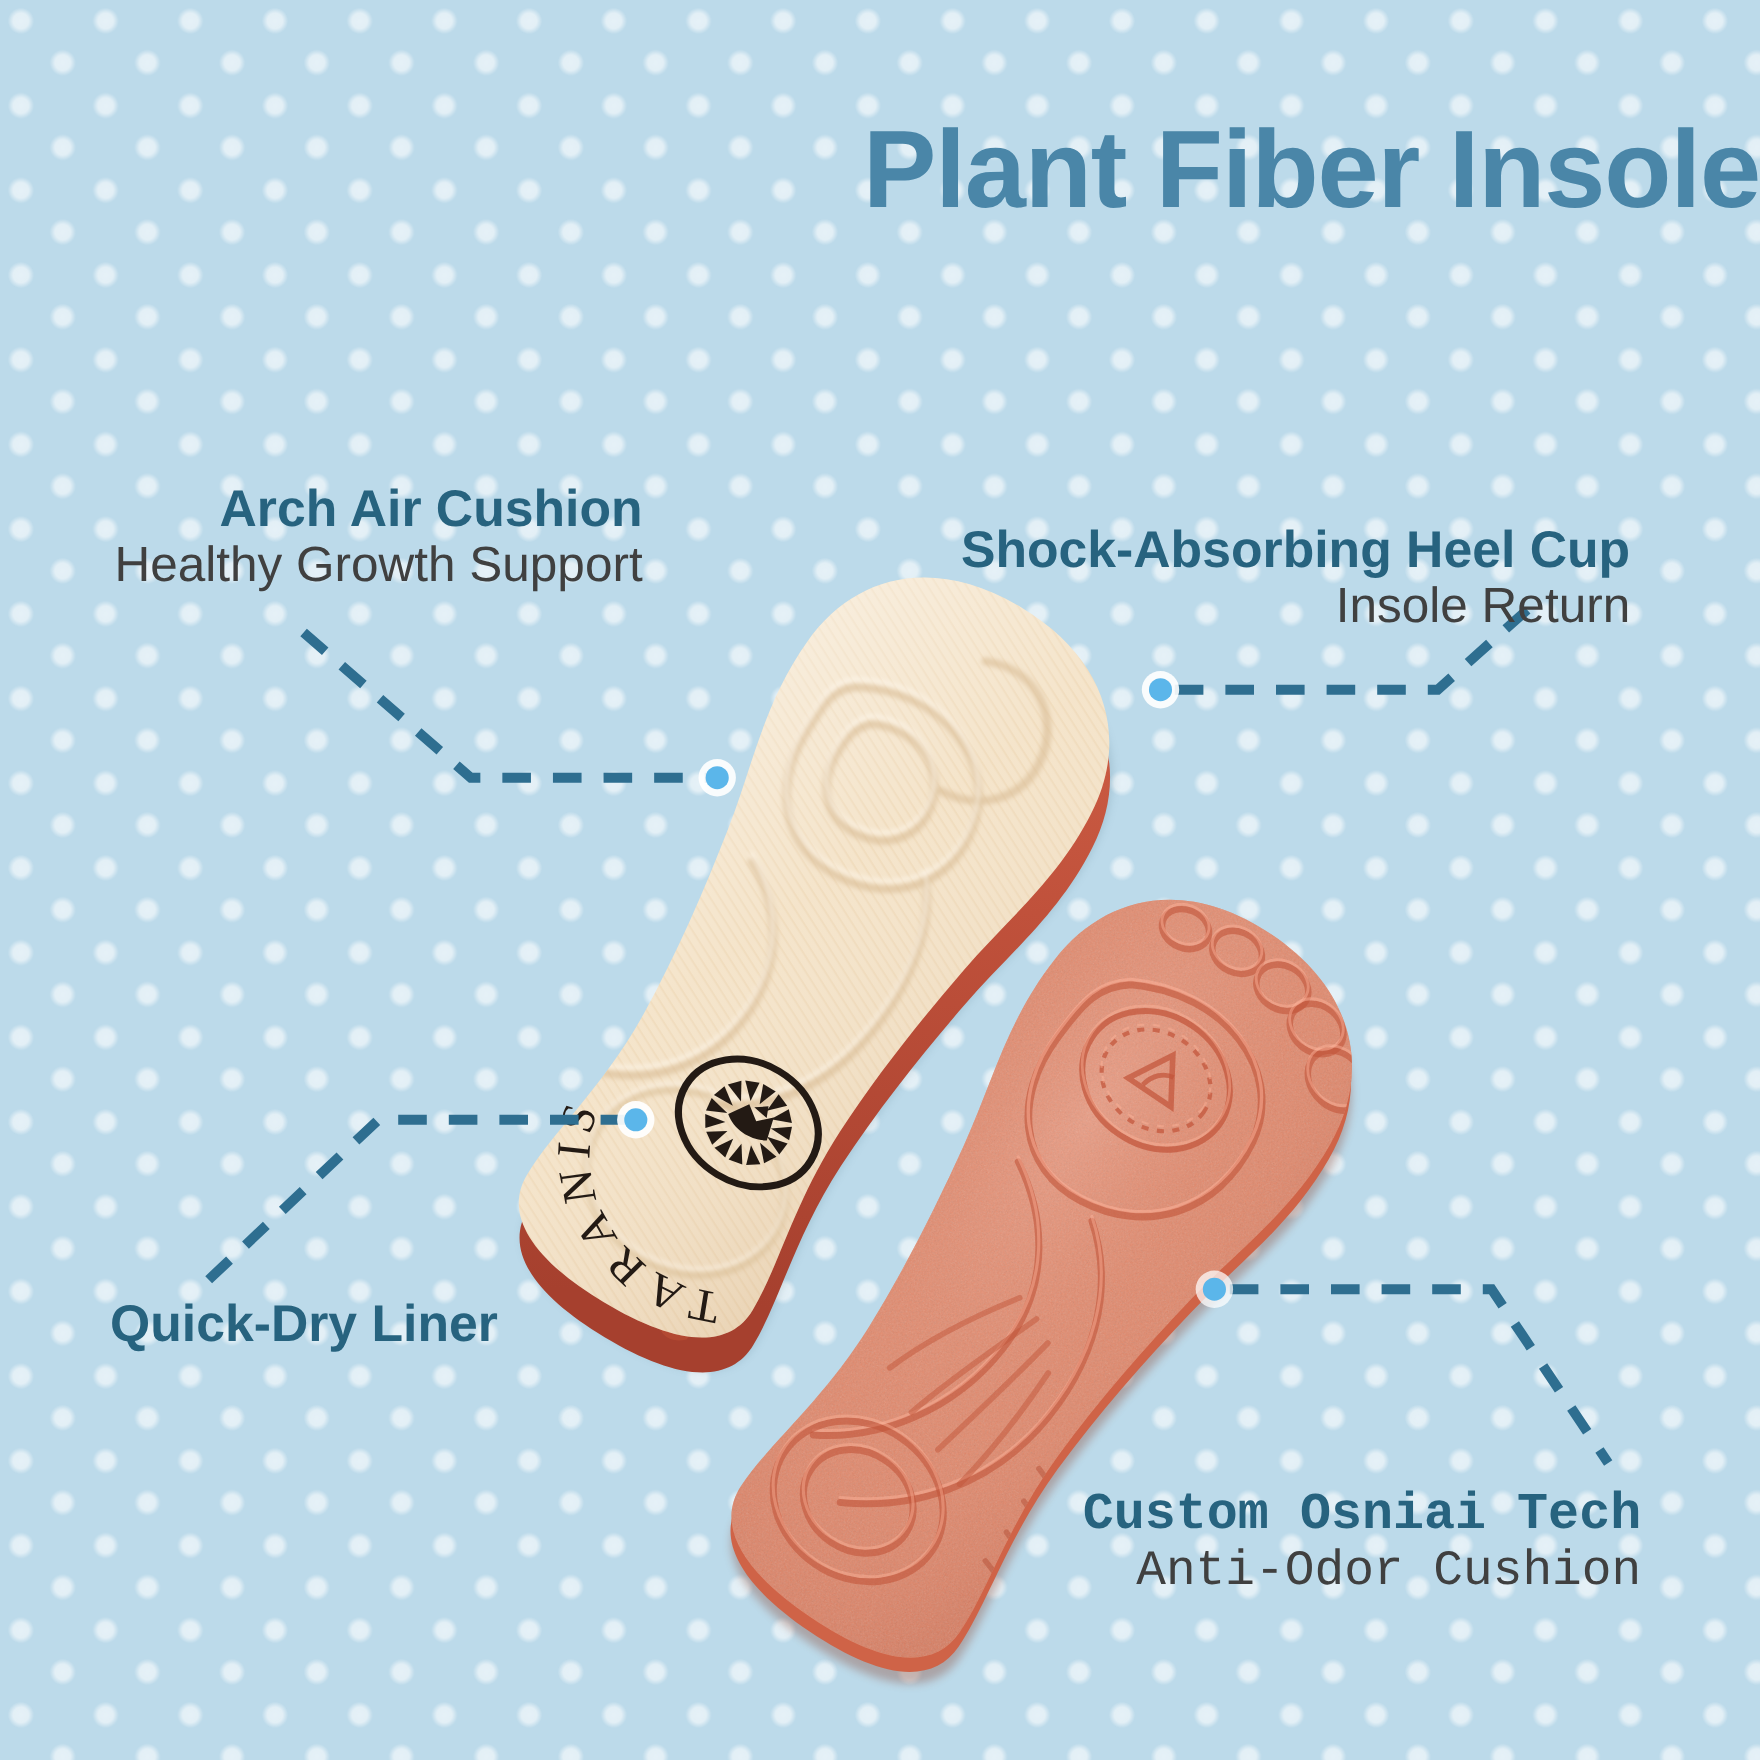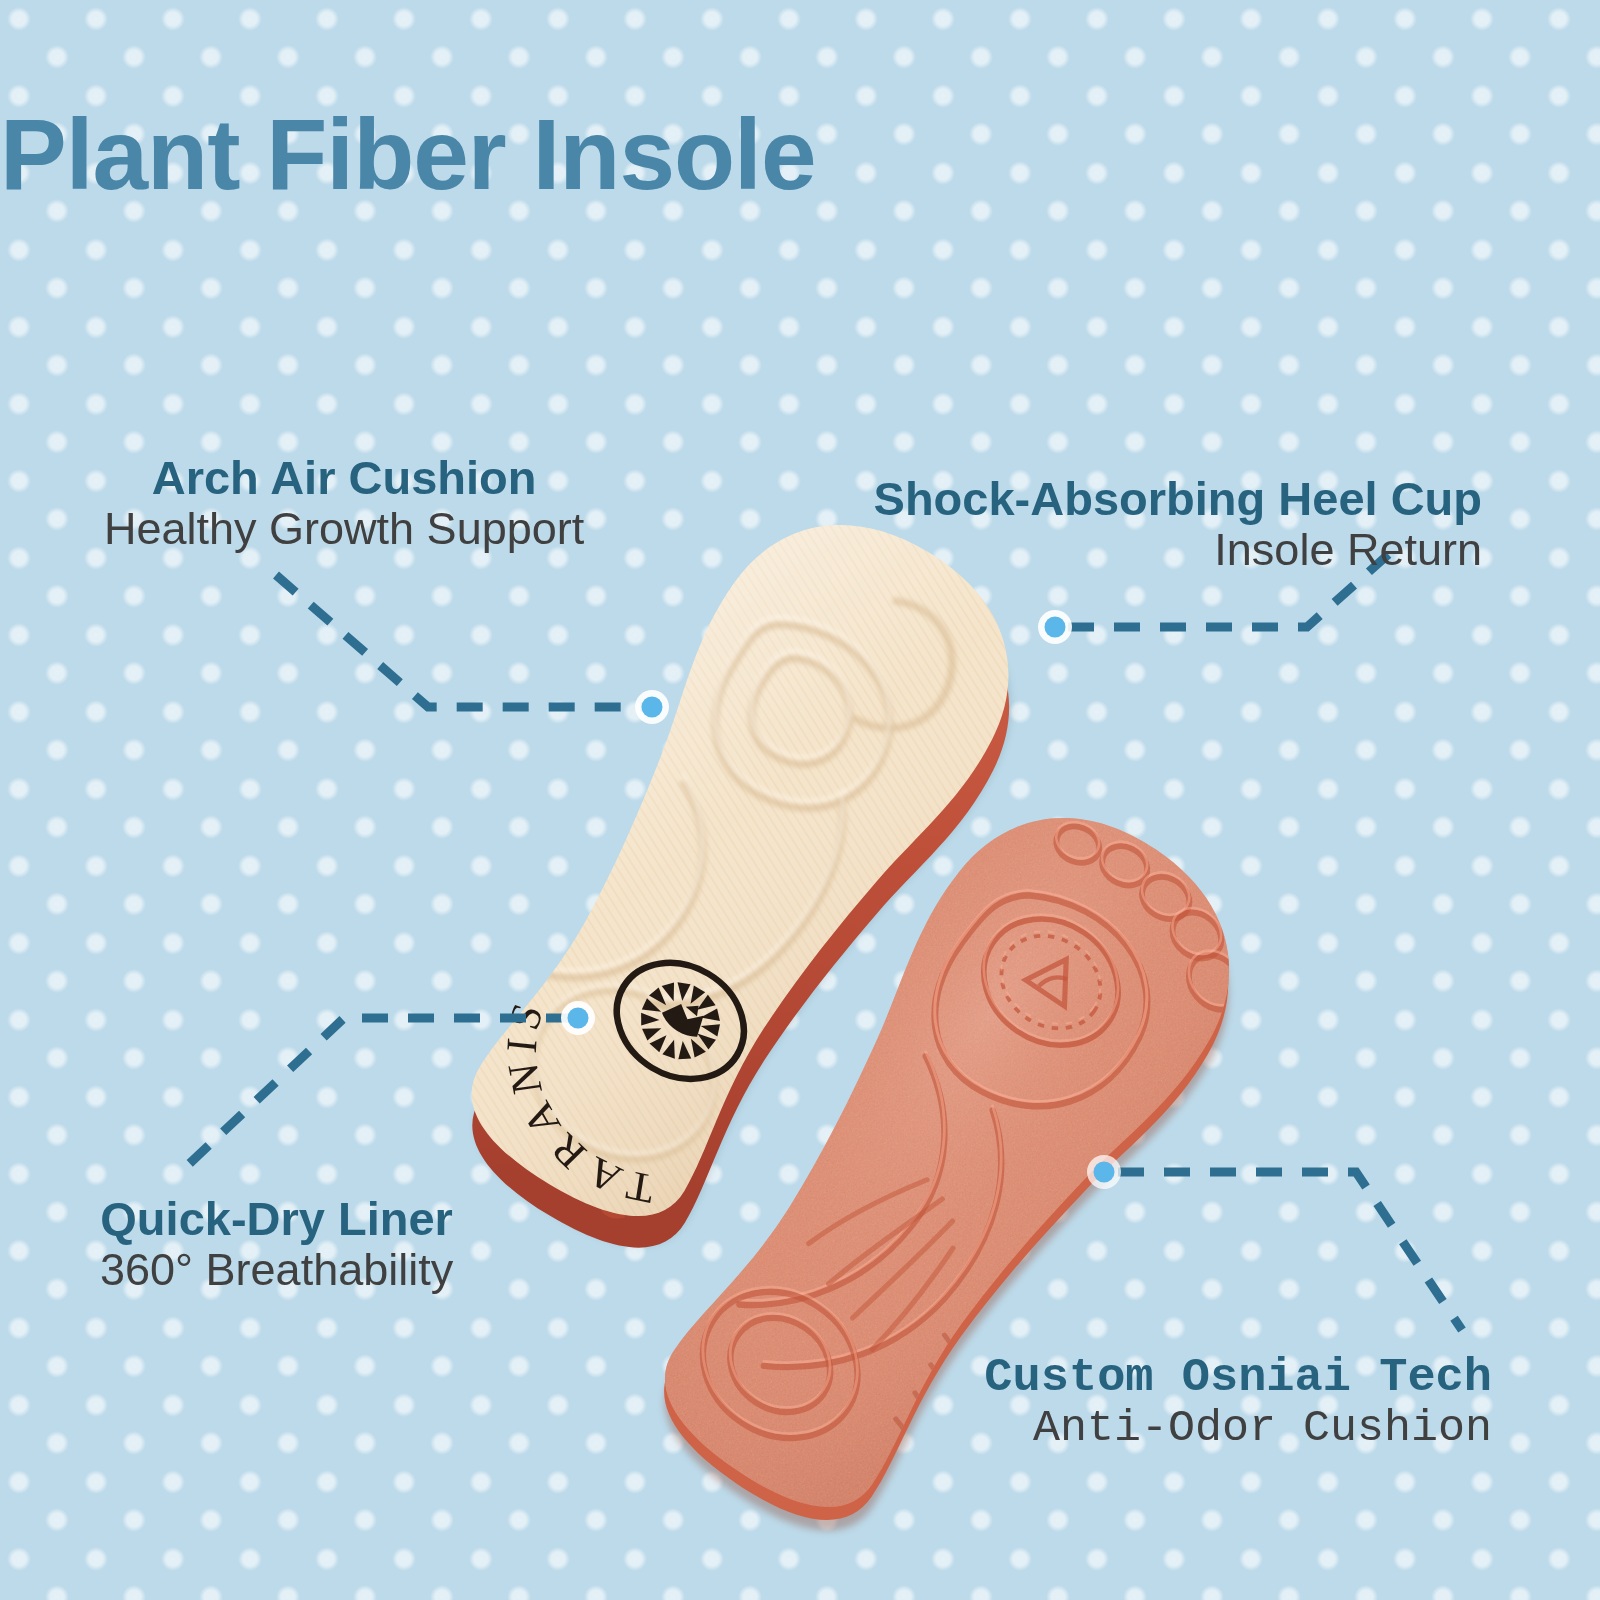--- a/index.html
+++ b/index.html
@@ -23,21 +23,21 @@
       radial-gradient(circle at 57px 57px, rgba(255,255,255,0.62) 0px, rgba(255,255,255,0.58) 7px, rgba(255,255,255,0.0) 12px);
     background-size: 77px 77px, 77px 77px;
     background-position: 0 0, 0 0;
   }
 
   
   #title {
     position: absolute;
     left: 0; right: 0;
     top: 104px;
-    text-align: left;
+    text-align: right;
     font-size: 100px;
     line-height: 1.0;
     font-weight: bold;
     color: #4a86a8;
     letter-spacing: -1px;
     white-space: nowrap;
   }
 
   
   #art {
@@ -55,21 +55,21 @@
     color: #27637f;
     white-space: nowrap;
   }
   .callout .sub {
     font-weight: normal;
     font-size: 45px;
     line-height: 1.14;
     color: #404040;
     white-space: nowrap;
   }
-  .callout.align-left  { text-align: center; margin-top: 16px; }
+  .callout.align-left  { text-align: right; }
   .callout.align-right { text-align: right; }
 
   #callout-arch       { left: 104px;  top: 437px; }
   #callout-heel       { right: 118px; top: 430px; margin-top: 44px; }
   #callout-quickdry   { left: 100px;  top: 1178px; }
   #callout-osniai     { right: 108px; top: 1353px; font-family: Liberation Mono, monospace; }
 
   
   #connectors { position: absolute; inset: 0; pointer-events: none; }
 </style>
@@ -387,19 +387,18 @@
   <div class="sub">Healthy Growth Support</div>
 </div>
 
 <div class="callout align-right" id="callout-heel">
   <div class="head">Shock-Absorbing Heel Cup</div>
   <div class="sub">Insole Return</div>
 </div>
 
 <div class="callout align-left" id="callout-quickdry">
   <div class="head">Quick-Dry Liner</div>
-  <div class="sub">360° Breathability</div>
 </div>
 
 <div class="callout align-right" id="callout-osniai">
   <div class="head">Custom Osniai Tech</div>
   <div class="sub">Anti-Odor Cushion</div>
 </div>
 
 </body></html>

